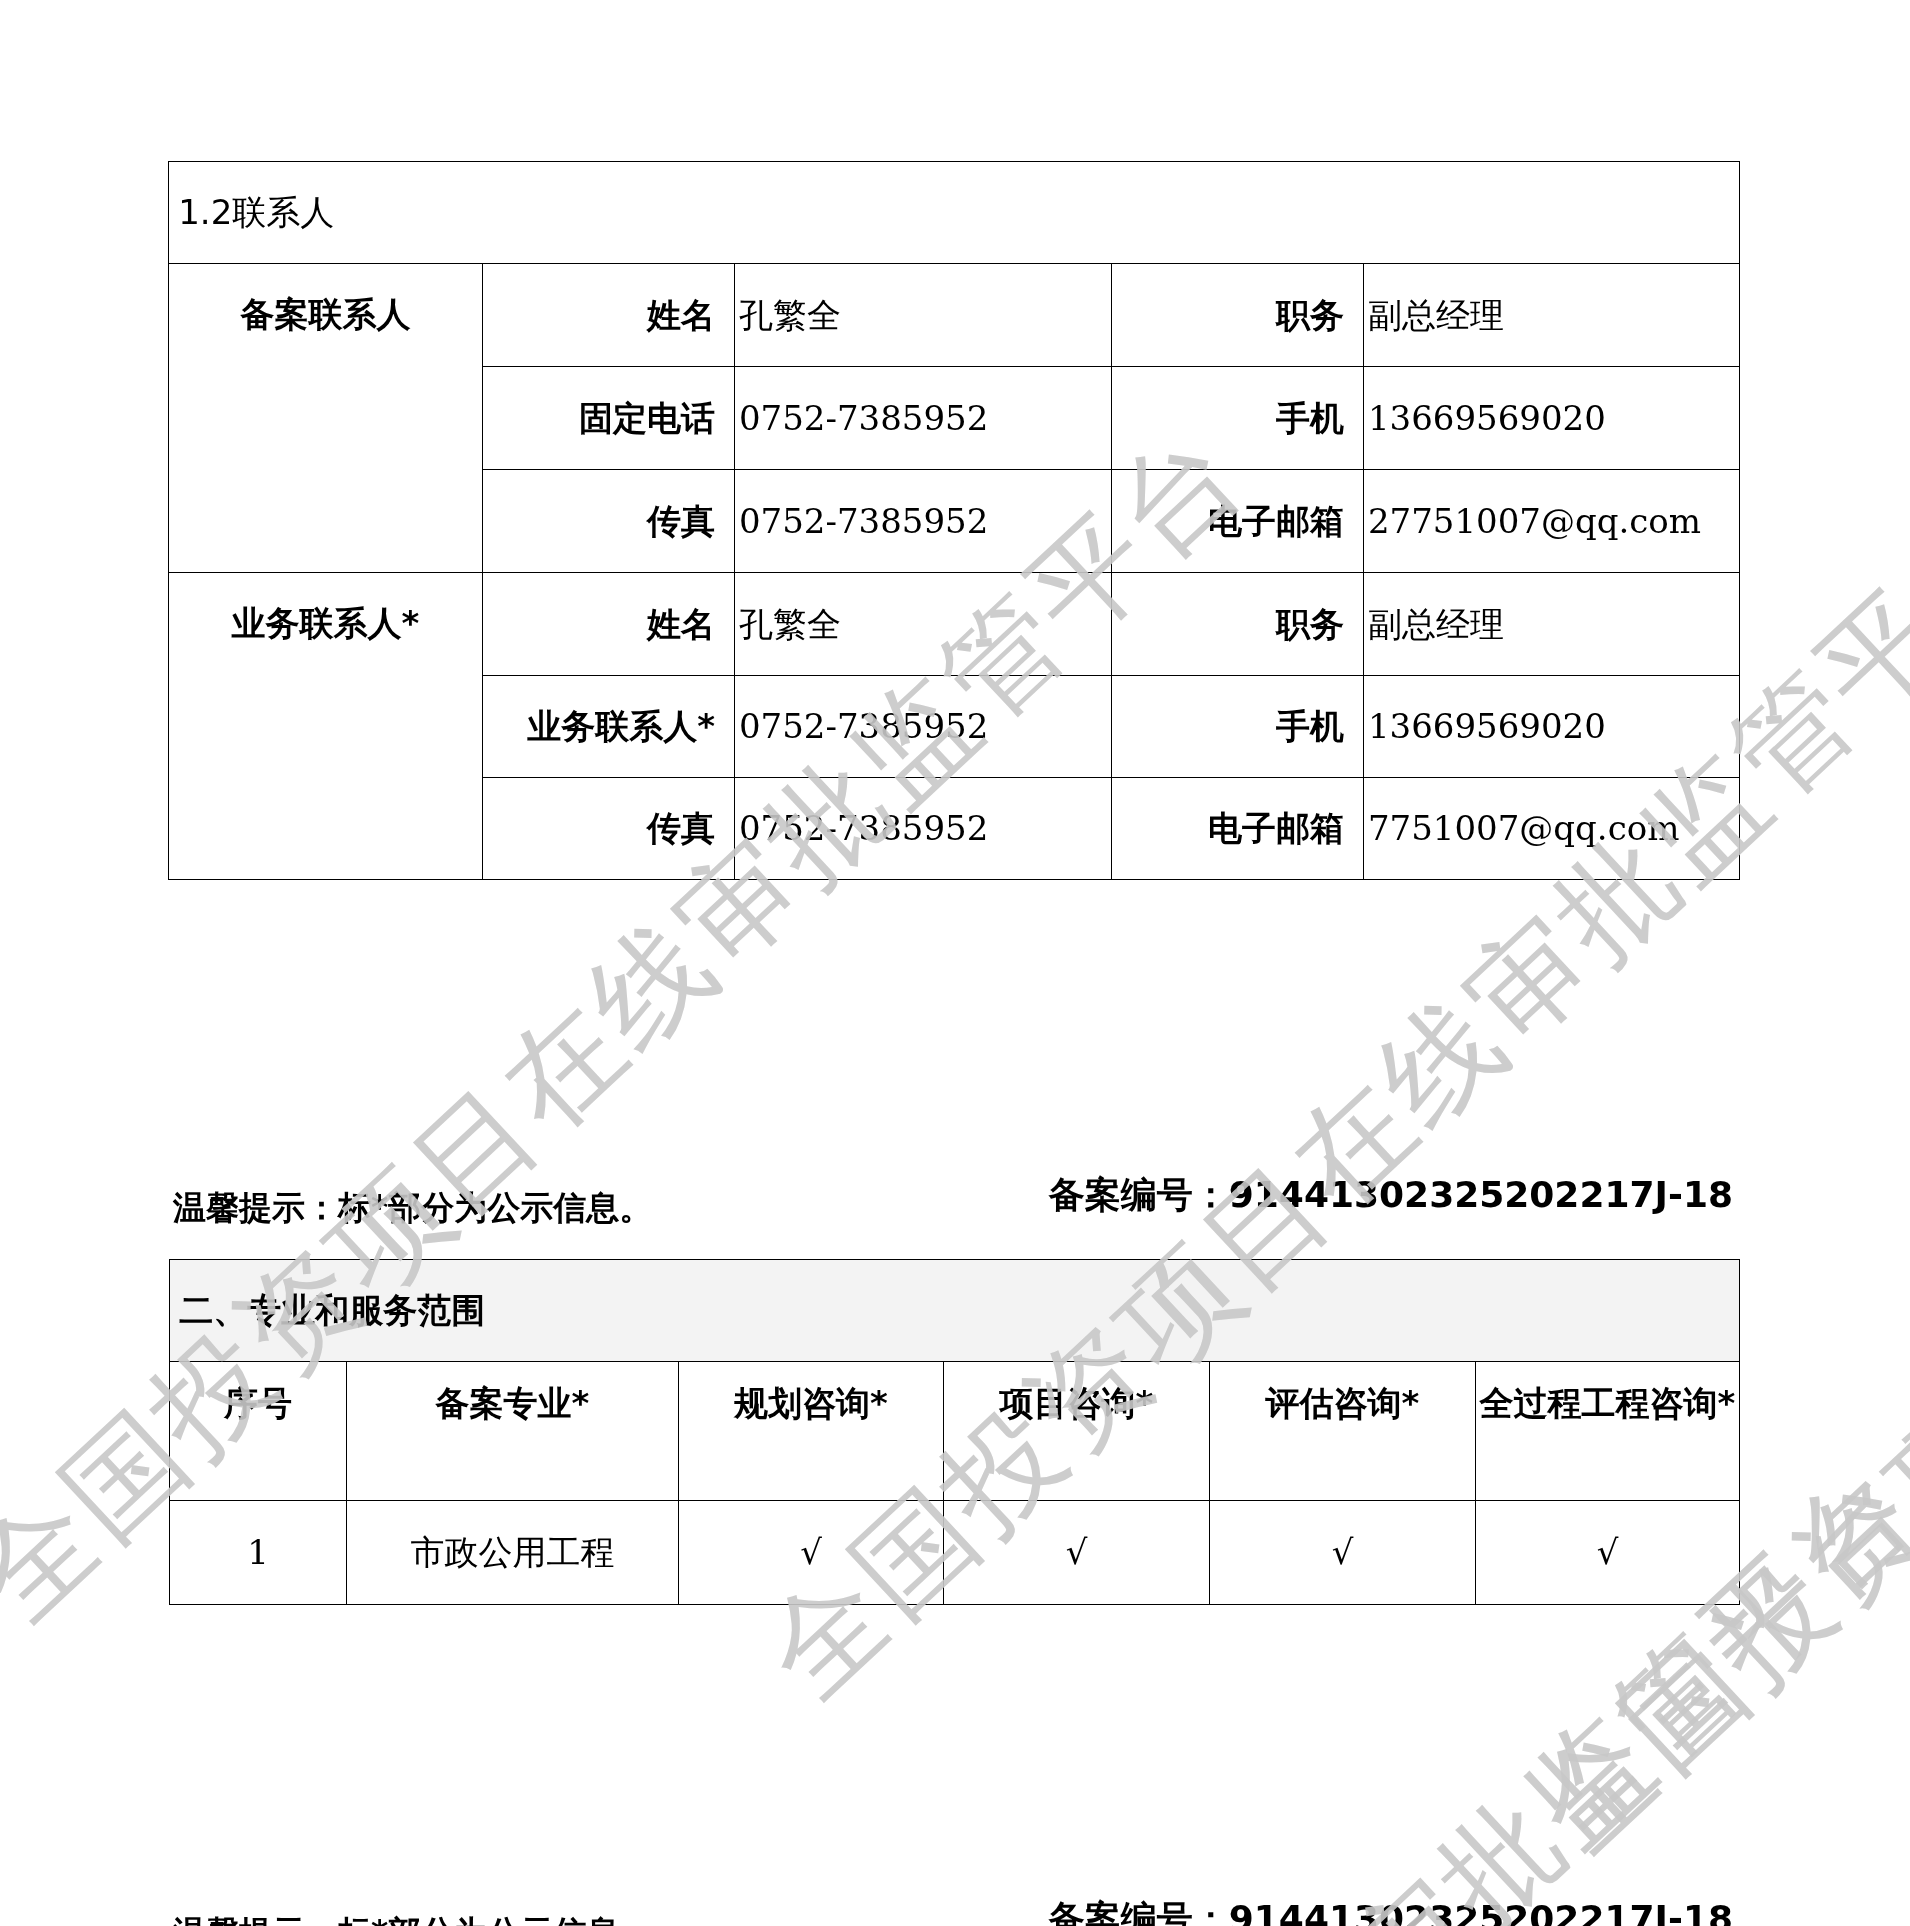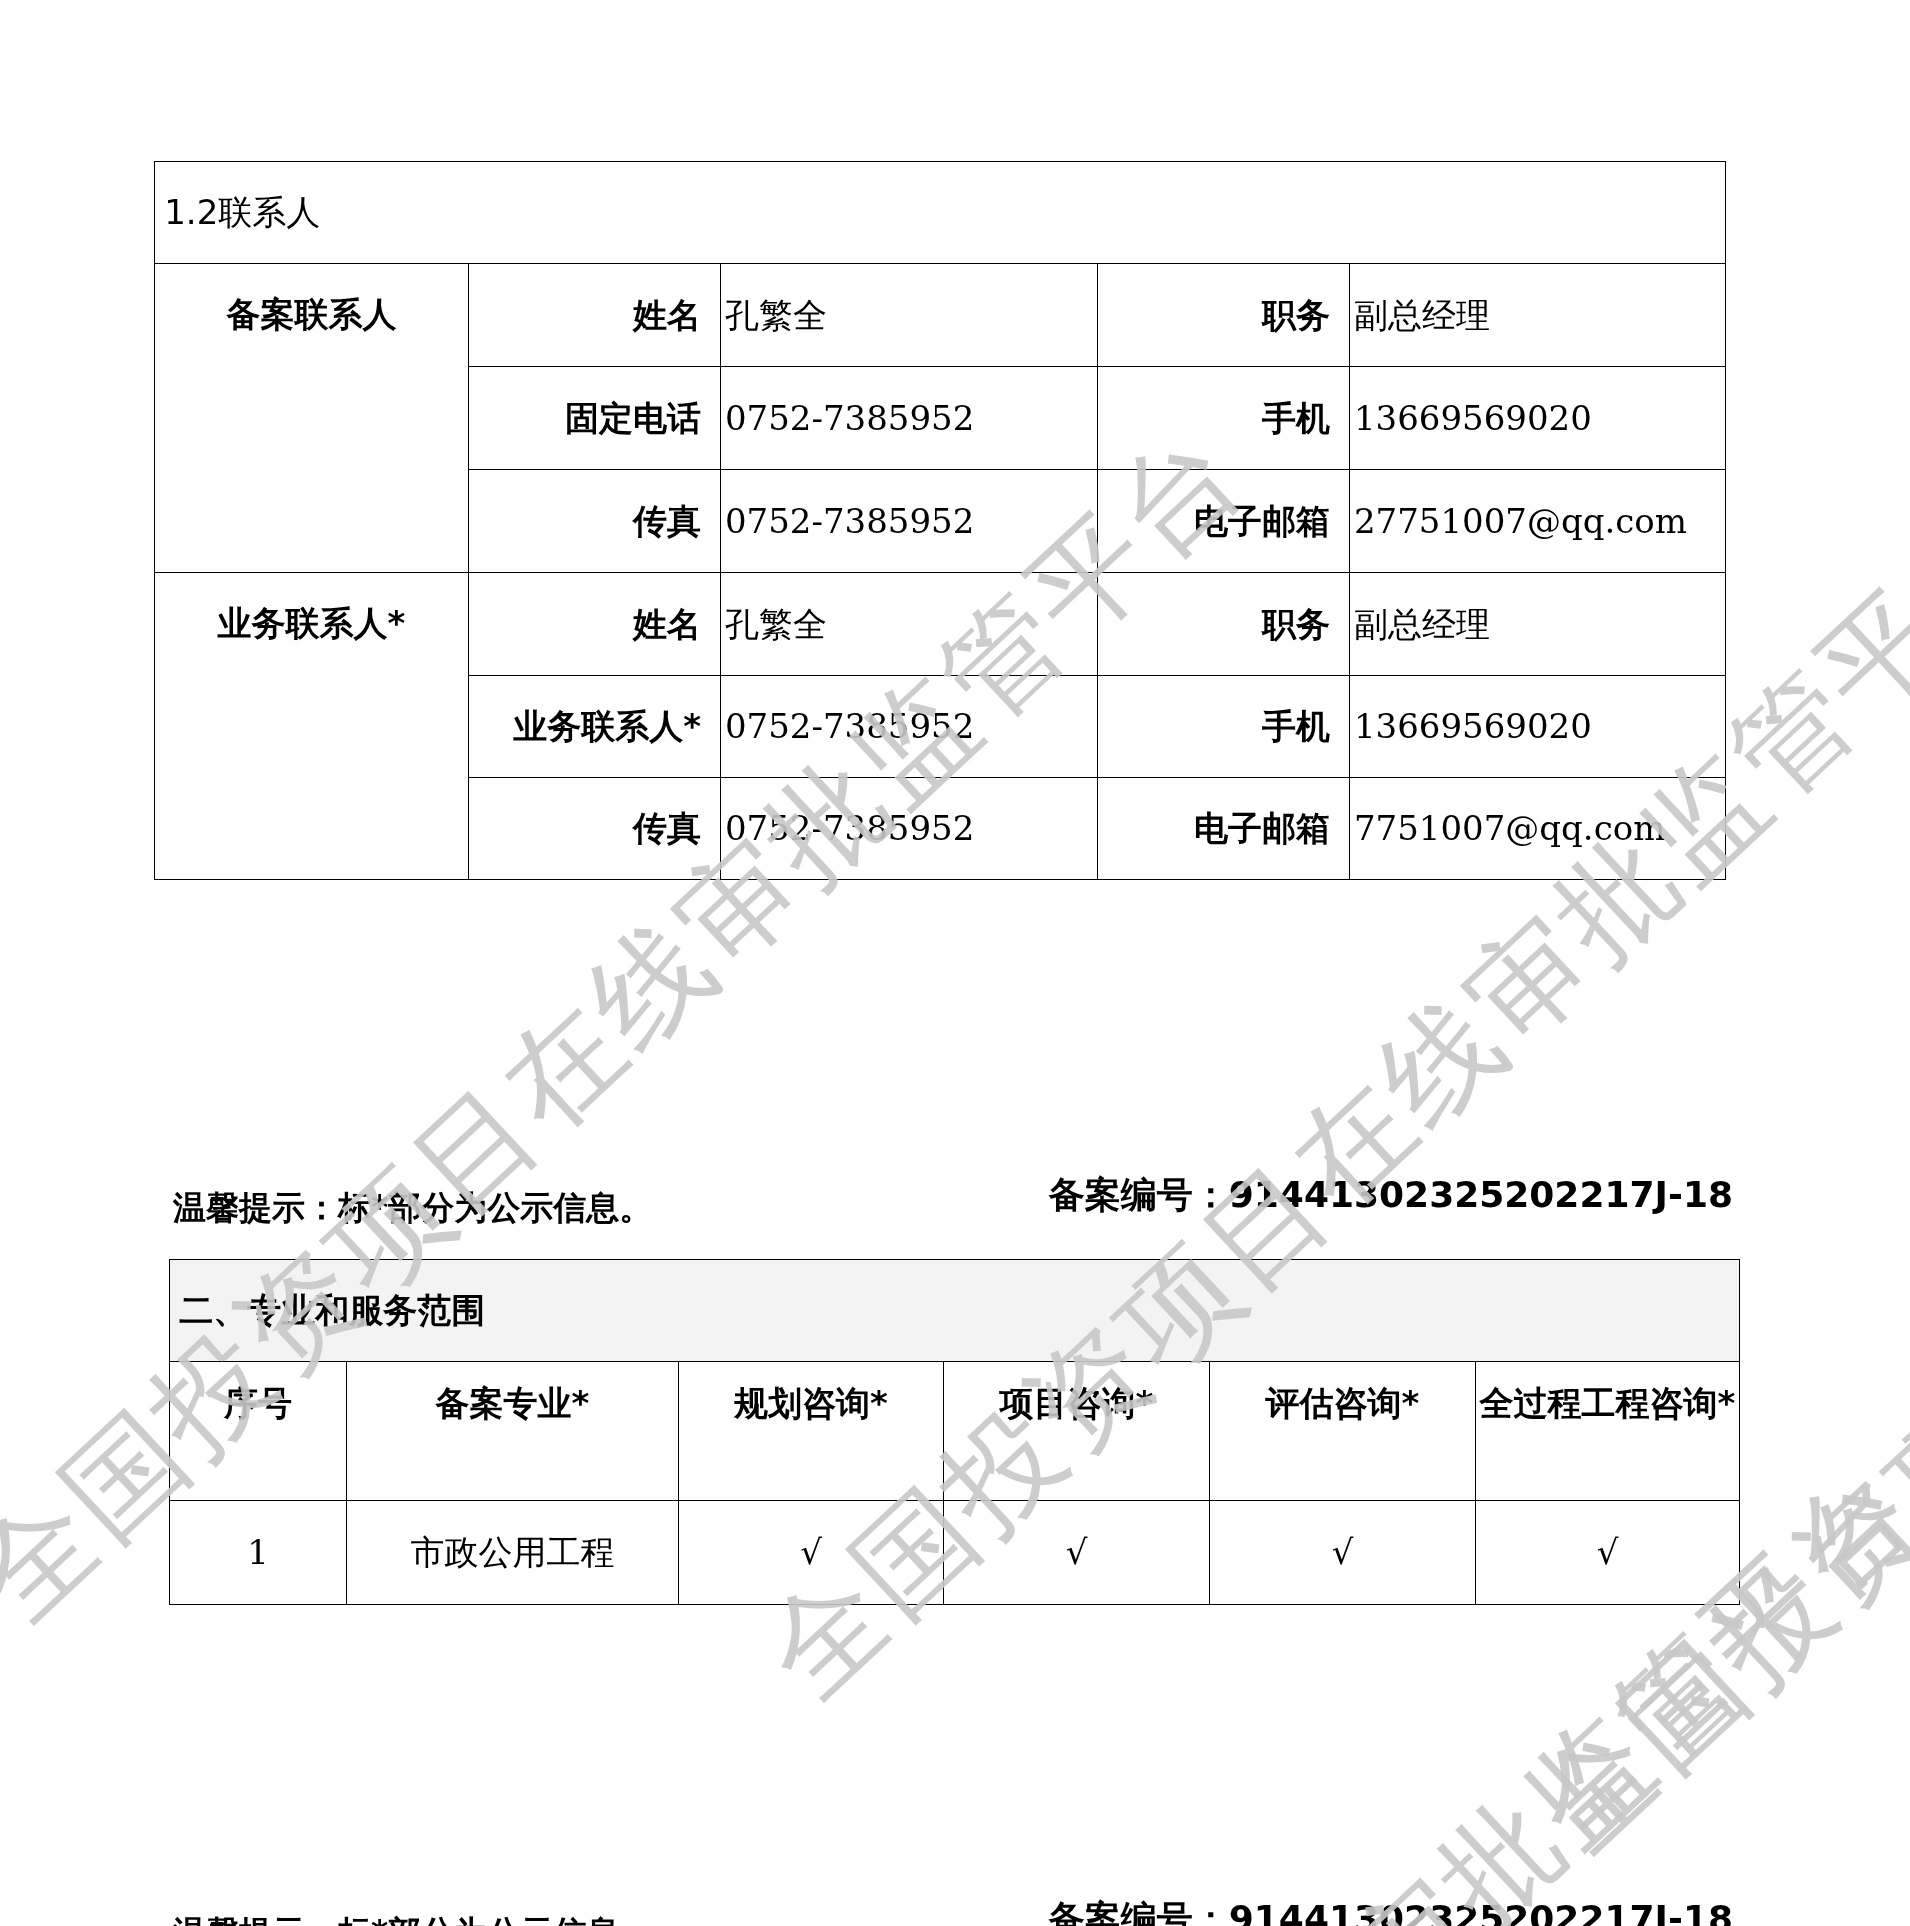--- a/index.html
+++ b/index.html
@@ -17,21 +17,21 @@
   .hd { font-family:"DejaVu Sans","Liberation Sans",sans-serif; font-weight:bold; text-align:center; vertical-align:top; padding-top:23px; line-height:37px; }
   .cell { text-align:center; }
   .hint { font-family:"DejaVu Sans","Liberation Sans",sans-serif; font-weight:bold; font-size:33px; }
   .regno { font-family:"DejaVu Sans","Liberation Sans",sans-serif; font-weight:bold; font-size:36px; text-align:right; }
   .wm { position:absolute; color:#c8c8c8; font-family:"DejaVu Sans","Liberation Sans",sans-serif;
         font-size:116px; white-space:nowrap; transform-origin:0 0; transform:rotate(-43deg); opacity:0.9; pointer-events:none; z-index:10; letter-spacing:3.9px; }
 </style>
 </head>
 <body>
 
-<table style="left:154px; top:161px; width:1570px;border-radius:17px;">
+<table style="left:168px; top:161px; width:1570px;border-radius:17px;">
   <colgroup>
     <col style="width:314px">
       <col style="width:252px">
       <col style="width:377px">
       <col style="width:252px">
       <col style="width:376px">
   </colgroup>
   <tbody>
       <tr style="height:102px">
     <td colspan="5" class="sec" style="font-weight:normal;">1.2联系人</td>

